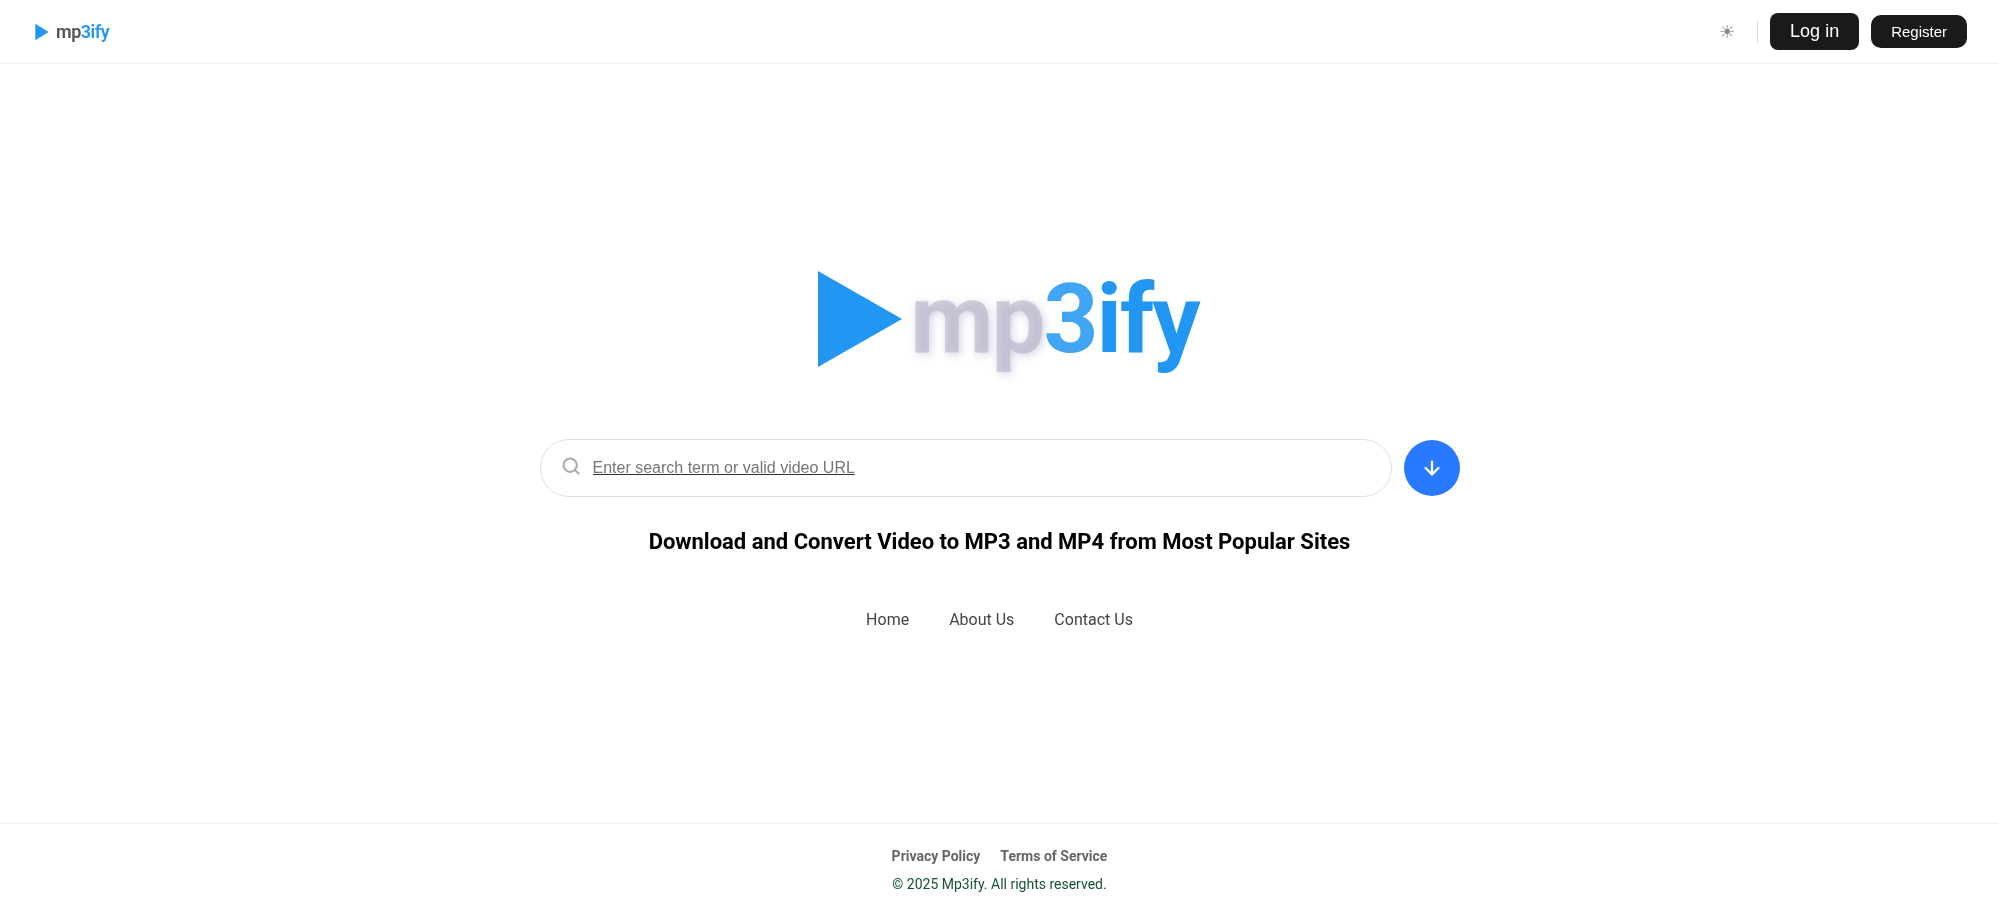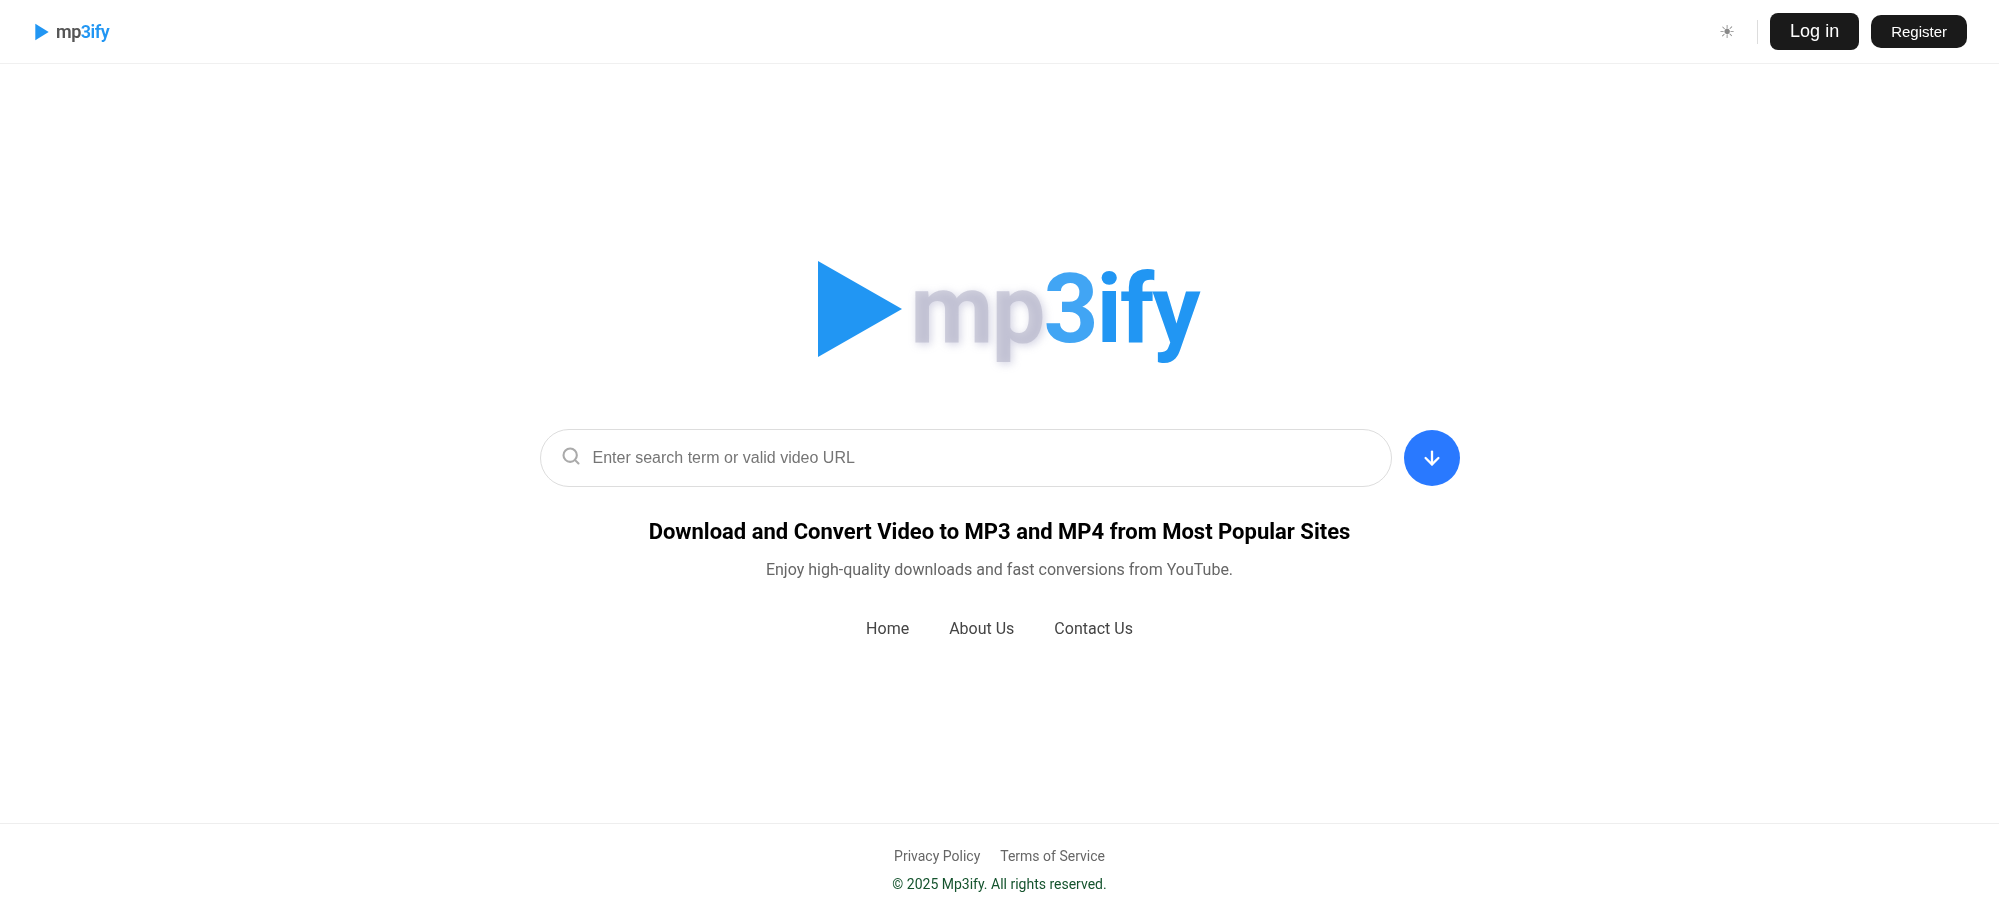--- a/index.html
+++ b/index.html
@@ -147,20 +147,21 @@
     }
 
     
     .search-container {
       display: flex;
       align-items: center;
       gap: 12px;
       width: 100%;
       max-width: 920px;
       margin-bottom: 32px;
+      text-decoration: underline;
     }
 
     .search-input-wrapper {
       flex: 1;
       display: flex;
       align-items: center;
       border: 1.5px solid #ddd;
       border-radius: 50px;
       padding: 0 20px;
       height: 58px;
@@ -234,20 +235,21 @@
       border-top: 1px solid #eee;
       padding: 24px 20px;
       text-align: center;
     }
 
     .footer-links {
       display: flex;
       justify-content: center;
       gap: 20px;
       margin-bottom: 12px;
+      font-weight: bold;
     }
 
     .footer-links a {
       text-decoration: none;
       color: #666;
       font-size: 14px;
     }
 
     .footer-copy {
       font-size: 14px;
@@ -307,21 +309,20 @@
     </div>
     <button class="search-btn">
       <svg class="arrow-down" viewBox="0 0 24 24" fill="none" stroke="white" stroke-width="2.5" stroke-linecap="round" stroke-linejoin="round">
         <line x1="12" y1="5" x2="12" y2="19"></line>
         <polyline points="19,12 12,19 5,12"></polyline>
       </svg>
     </button>
   </div>
 
   <div class="tagline-title">Download and Convert Video to MP3 and MP4 from Most Popular Sites</div>
-  <div class="tagline-sub">Enjoy high-quality downloads and fast conversions from YouTube.</div>
 
   <nav class="footer-nav">
     <a href="#">Home</a>
     <a href="#">About Us</a>
     <a href="#">Contact Us</a>
   </nav>
 
 </main>
 
 <footer class="footer">

